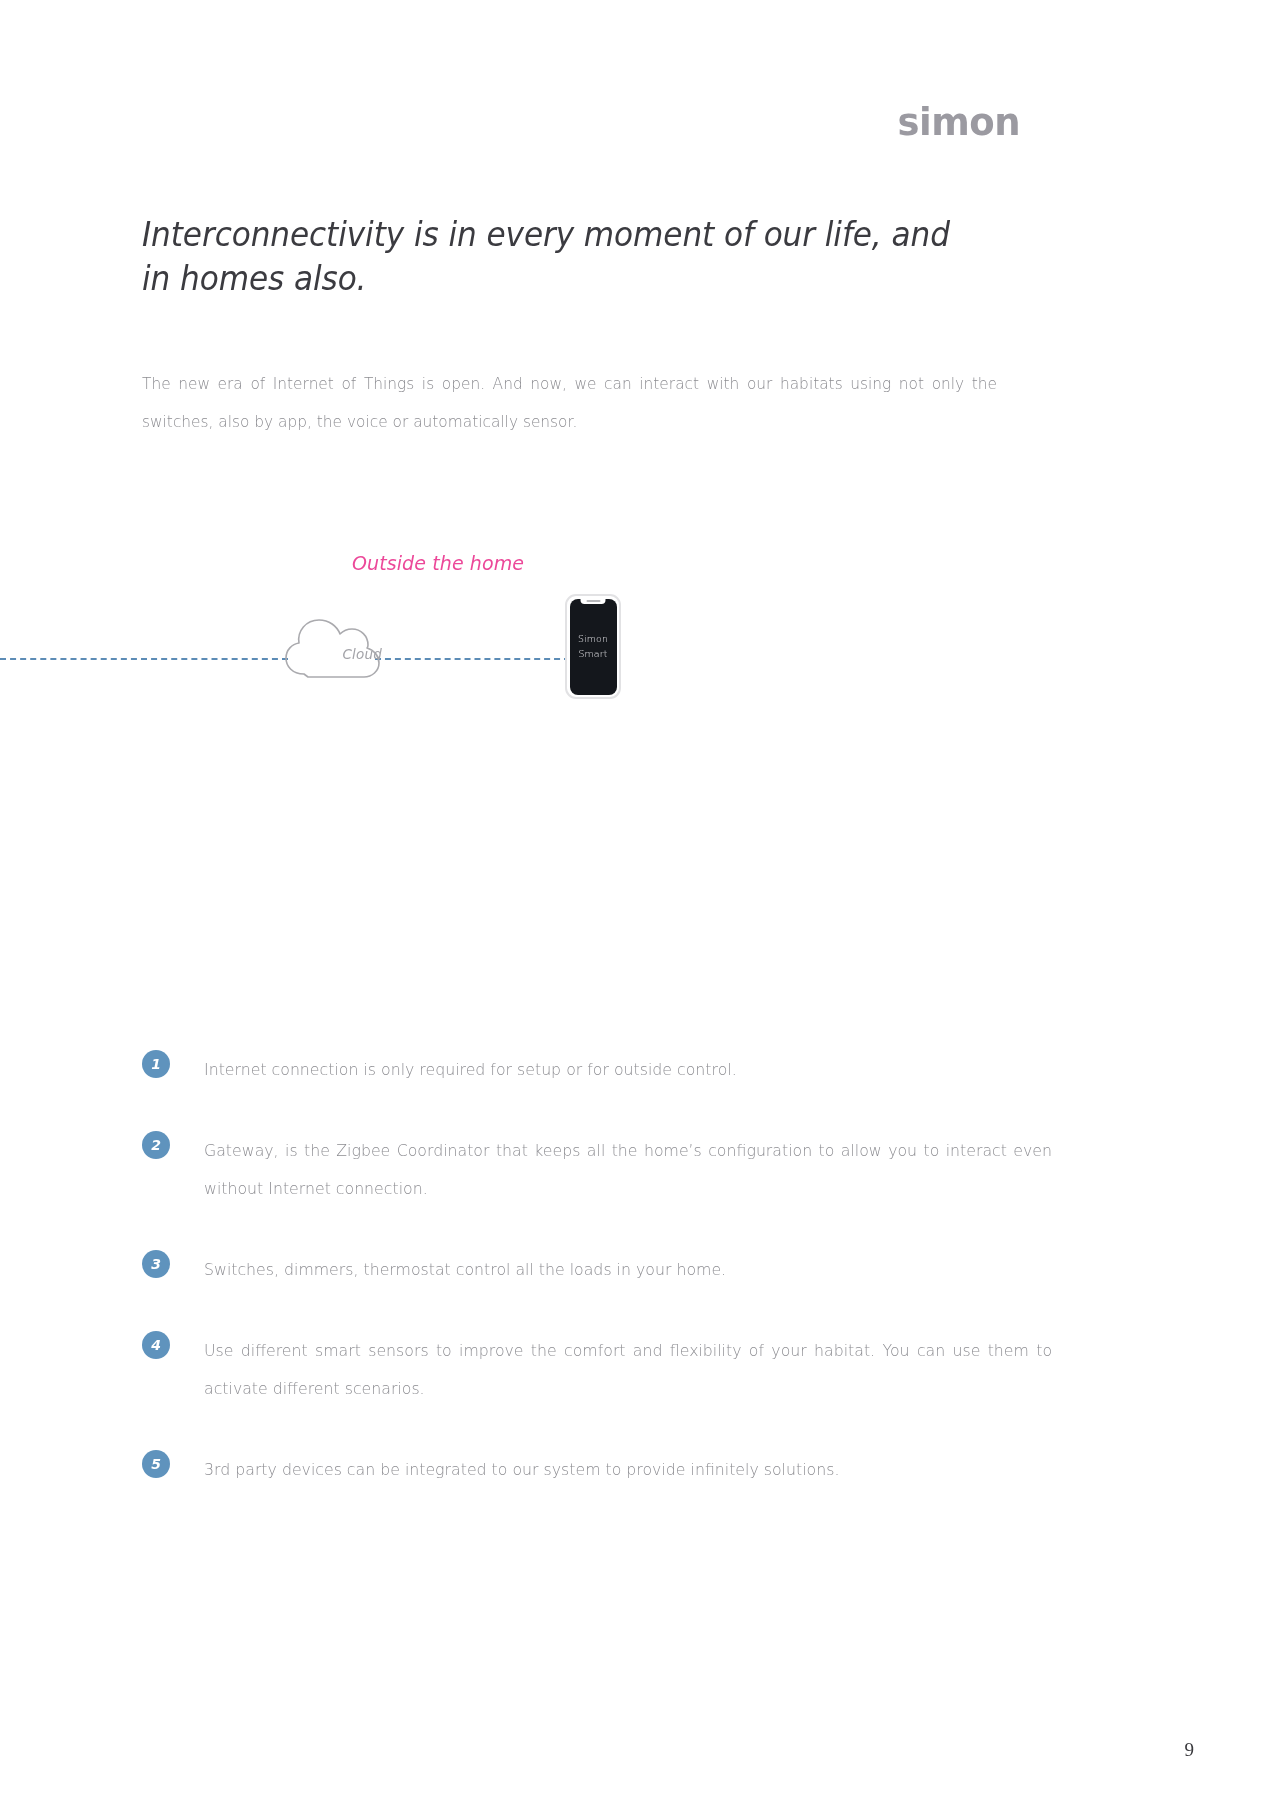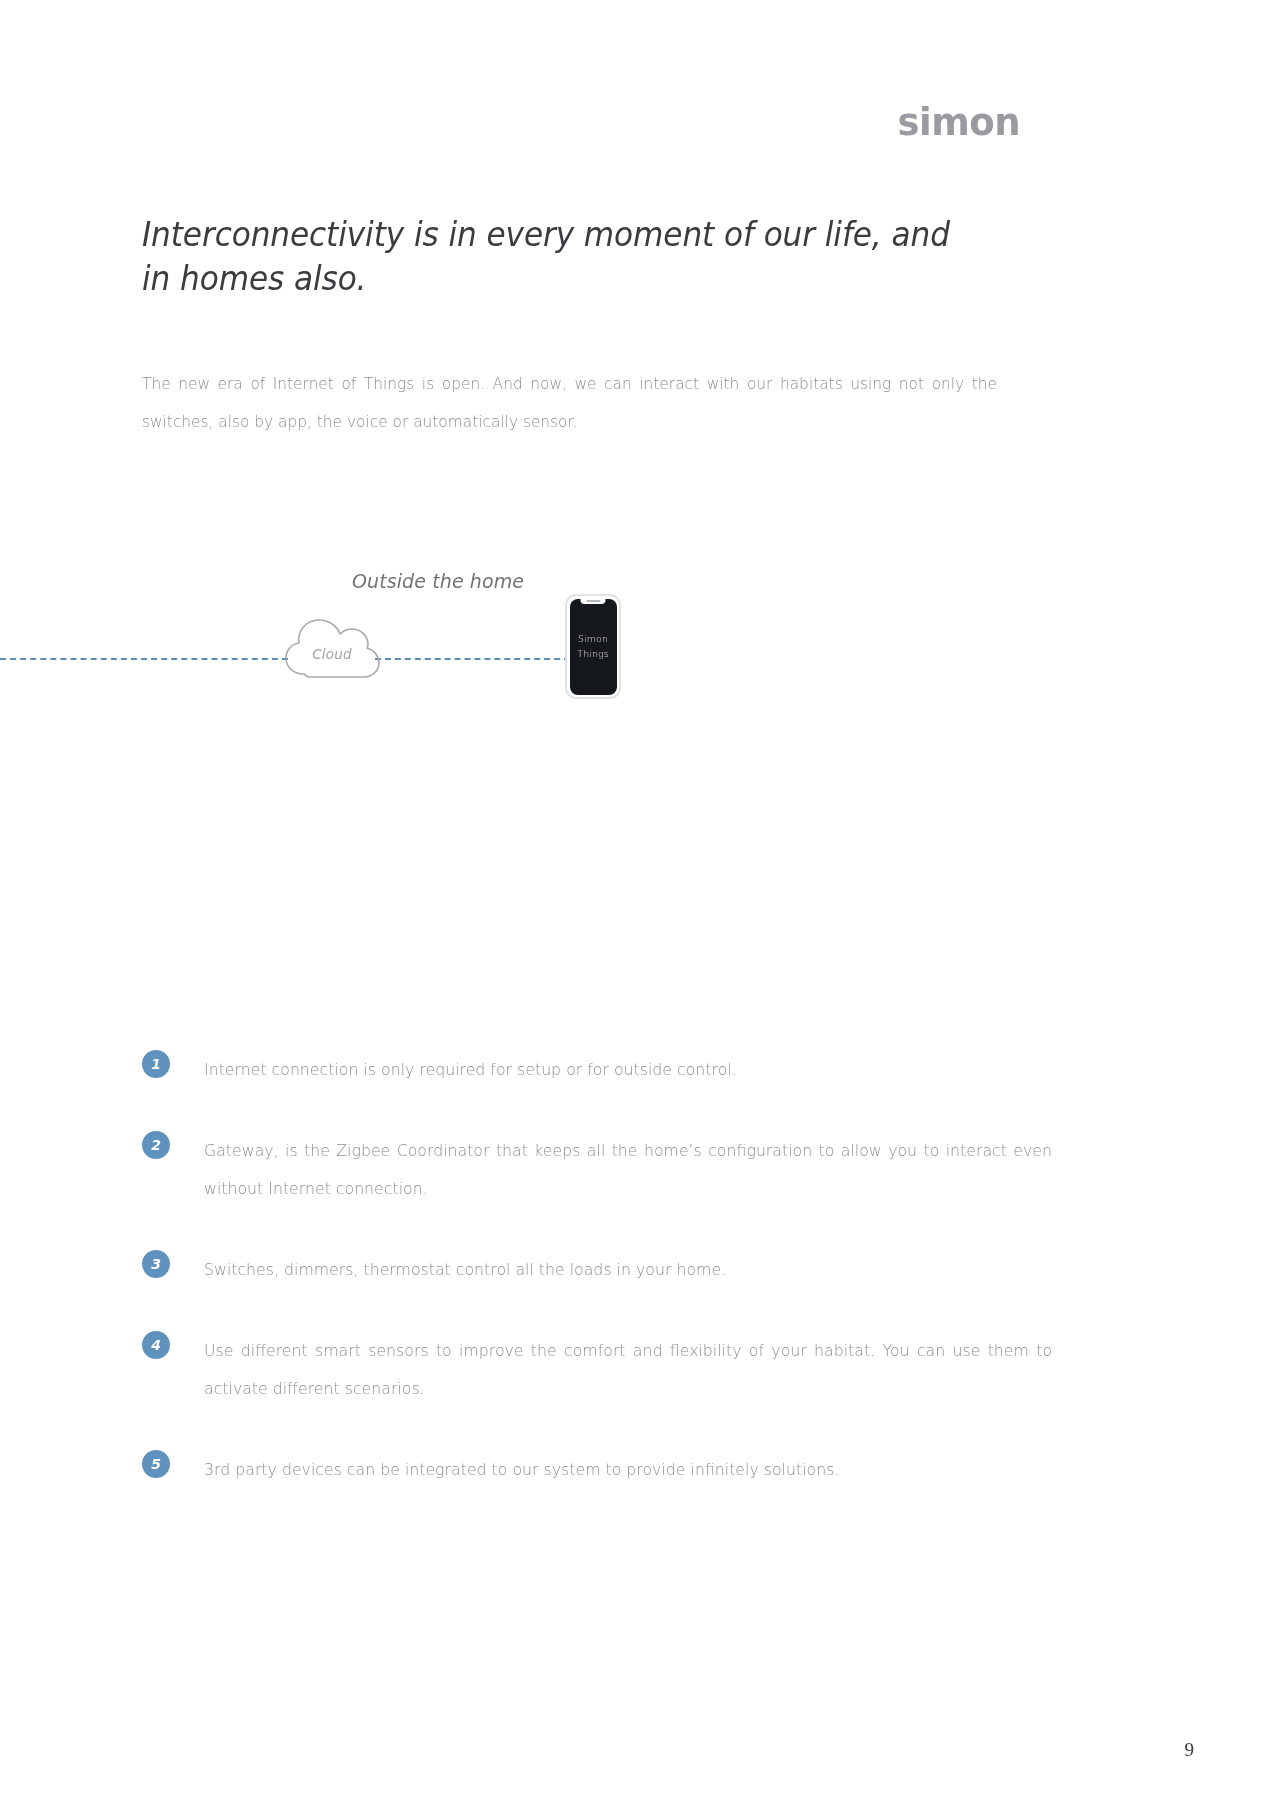--- a/index.html
+++ b/index.html
@@ -77,26 +77,26 @@
     position: absolute;
     left: 0;
     top: 530px;
     width: 1270px;
     height: 180px;
   }
 
   .diagram-label {
     position: absolute;
     left: 352px;
-    top: 40px;
+    top: 22px;
     font-family: "DejaVu Sans", sans-serif;
     font-style: italic;
     font-weight: 300;
     font-size: 19px;
-    color: #737373;
+    color: #ec4899;
     letter-spacing: 0.1px;
     white-space: nowrap;
   }
 
   .dash-line {
     position: absolute;
     top: 128px;
     height: 0;
     border-top: 2.5px dashed #5c8cb6;
   }
@@ -109,21 +109,21 @@
     top: 72px;
     width: 100px;
     height: 80px;
   }
   .cloud-wrap svg { display: block; width: 100%; height: 100%; }
   .cloud-label {
     position: absolute;
     left: 0;
     top: 44px;
     width: 100%;
-    text-align: center;
+    text-align: right;
     font-family: "DejaVu Sans", sans-serif;
     font-style: italic;
     font-weight: 300;
     font-size: 13.5px;
     color: #a3a3a8;
     letter-spacing: 0.2px;
   }
 
   
   .phone {
@@ -263,21 +263,21 @@
       <div class="cloud-label">Cloud</div>
     </div>
 
   </div>
 
   <div class="phone">
     <div class="phone-screen">
       <div class="phone-notch"></div>
       <div class="phone-text">
         <div>Simon</div>
-        <div>Things</div>
+        <div>Smart</div>
       </div>
     </div>
   </div>
 
   <div class="list">
 
     <div class="list-item">
       <div class="badge">1</div>
       <div class="item-text nowrap-last">Internet connection is only required for setup or for outside control.</div>
     </div>

